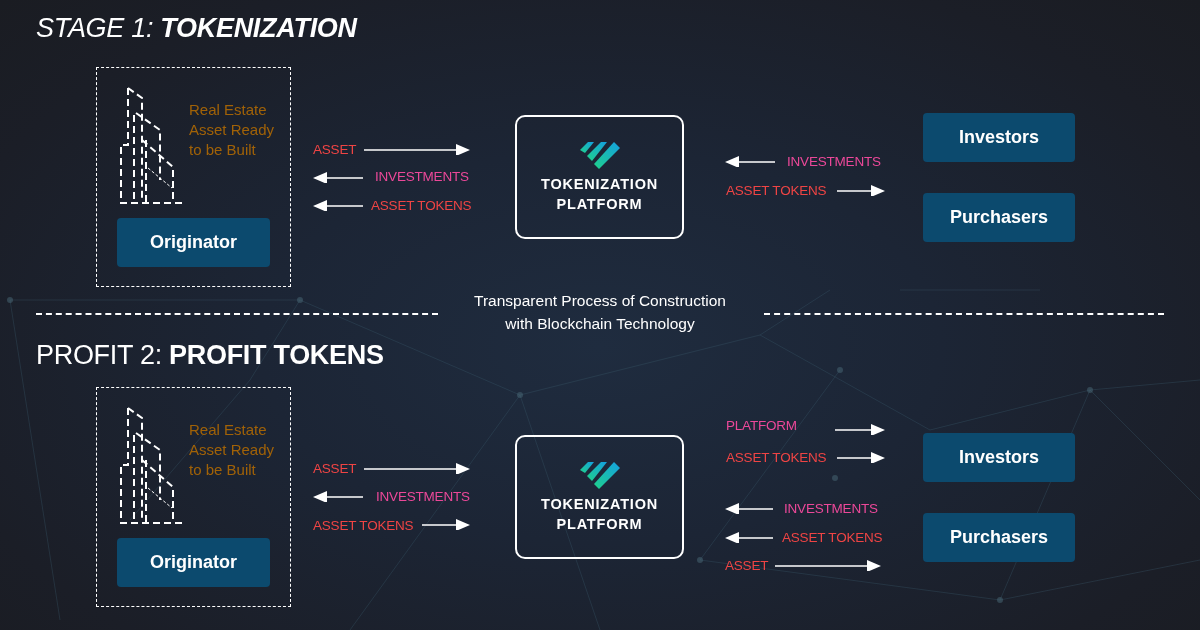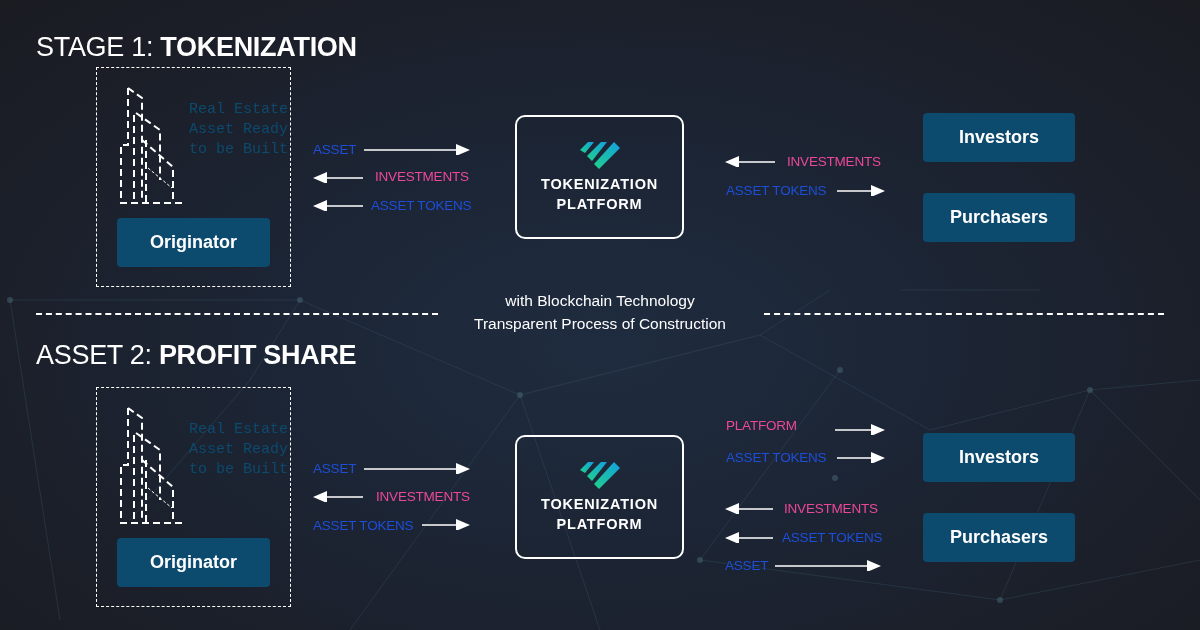--- a/index.html
+++ b/index.html
@@ -5,29 +5,29 @@
   html,body{margin:0;padding:0;}
   body{width:1200px;height:630px;overflow:hidden;position:relative;
     background:radial-gradient(ellipse at 50% 55%, #1f2c3f 0%, #1c2535 40%, #1b1e27 80%, #1a1c22 100%);
     font-family:"Liberation Sans", sans-serif;color:#fff;}
   .bg-net{position:absolute;left:0;top:0;width:1200px;height:630px;}
   .abs{position:absolute;}
   .stage-title{font-size:27px;letter-spacing:-0.3px;white-space:nowrap;}
   .stage-title .light{font-weight:normal;}
   .stage-title .bold{font-weight:bold;}
   .orig-box{border:1.5px dashed #fff;box-sizing:border-box;}
-  .asset-text{font-size:15px;line-height:20px;color:#0c4a6e;font-family:Liberation Mono, monospace;}
+  .asset-text{font-size:15px;line-height:20px;color:#a16207;}
   .blue-btn{background:#0c4a6e;border-radius:4px;color:#fff;font-weight:bold;font-size:18px;
     display:flex;align-items:center;justify-content:center;cursor:pointer;}
   .platform{border:2px solid #fff;border-radius:10px;box-sizing:border-box;
     display:flex;flex-direction:column;align-items:center;justify-content:center;}
   .platform .ptext{font-weight:bold;font-size:14.5px;letter-spacing:0.8px;text-align:center;line-height:20px;margin-top:4px;}
   .flow{font-size:13.5px;white-space:nowrap;letter-spacing:-0.2px;}
   .flow.green{color:#ec4899;}
-  .flow.white{color:#1d4ed8;}
+  .flow.white{color:#ef4444;}
   .arrow{position:absolute;height:12px;}
   .divider{position:absolute;top:313px;height:0;border-top:2px dashed #fff;}
   .center-note{font-size:15.5px;text-align:center;line-height:23px;}
 </style>
 </head>
 <body>
 
 <svg class="bg-net" viewBox="0 0 1200 630">
   <g stroke="#3a5a6a" stroke-opacity="0.35" stroke-width="1" fill="none">
     <line x1="10" y1="300" x2="300" y2="300"></line>
@@ -54,21 +54,21 @@
     <circle cx="520" cy="395" r="3"></circle>
     <circle cx="840" cy="370" r="3"></circle>
     <circle cx="1090" cy="390" r="3"></circle>
     <circle cx="700" cy="560" r="3"></circle>
     <circle cx="10" cy="300" r="3"></circle>
     <circle cx="835" cy="478" r="3"></circle>
     <circle cx="1000" cy="600" r="3"></circle>
   </g>
 </svg>
 
-<div class="abs stage-title" style="left:36px;top:32px;">
+<div class="abs stage-title" style="left:36px;top:13px;font-style:italic;">
   <span class="light">STAGE 1: </span><span class="bold">TOKENIZATION</span>
 </div>
 
 <div class="abs orig-box" style="left:96px;top:67px;width:195px;height:220px;"></div>
 
 <svg class="abs" style="left:118px;top:85px;" width="72" height="122" viewBox="0 0 72 122">
   <g stroke="#fff" stroke-width="2" fill="none" stroke-dasharray="7 4">
     <polyline points="10,3 10,60 3,60 3,118 68,118"></polyline>
     <polyline points="10,3 24,13 24,115"></polyline>
     <polyline points="18,28 42,45 42,95"></polyline>
@@ -134,27 +134,27 @@
 <svg class="arrow" style="left:837px;top:184px;" width="48" height="14">
     <line x1="0" y1="7" x2="36" y2="7" stroke="#fff" stroke-width="1.5"></line>
     <polygon points="34,1 48,7 34,13" fill="#fff"></polygon>
   </svg>
 
 <div class="abs blue-btn" style="left:923px;top:113px;width:152px;height:49px;">Investors</div>
 <div class="abs blue-btn" style="left:923px;top:193px;width:152px;height:49px;">Purchasers</div>
 
 <div class="divider" style="left:36px;width:402px;"></div>
 <div class="abs center-note" style="left:440px;top:289px;width:320px;">
+  <div>Transparent Process of Construction</div>
   <div>with Blockchain Technology</div>
-  <div>Transparent Process of Construction</div>
 </div>
 <div class="divider" style="left:764px;width:400px;"></div>
 
 <div class="abs stage-title" style="left:36px;top:340px;">
-  <span class="light">ASSET 2: </span><span class="bold">PROFIT SHARE</span>
+  <span class="light">PROFIT 2: </span><span class="bold">PROFIT TOKENS</span>
 </div>
 
 <div class="abs orig-box" style="left:96px;top:387px;width:195px;height:220px;"></div>
 
 <svg class="abs" style="left:118px;top:405px;" width="72" height="122" viewBox="0 0 72 122">
   <g stroke="#fff" stroke-width="2" fill="none" stroke-dasharray="7 4">
     <polyline points="10,3 10,60 3,60 3,118 68,118"></polyline>
     <polyline points="10,3 24,13 24,115"></polyline>
     <polyline points="18,28 42,45 42,95"></polyline>
     <polyline points="24,55 55,82 55,118"></polyline>

